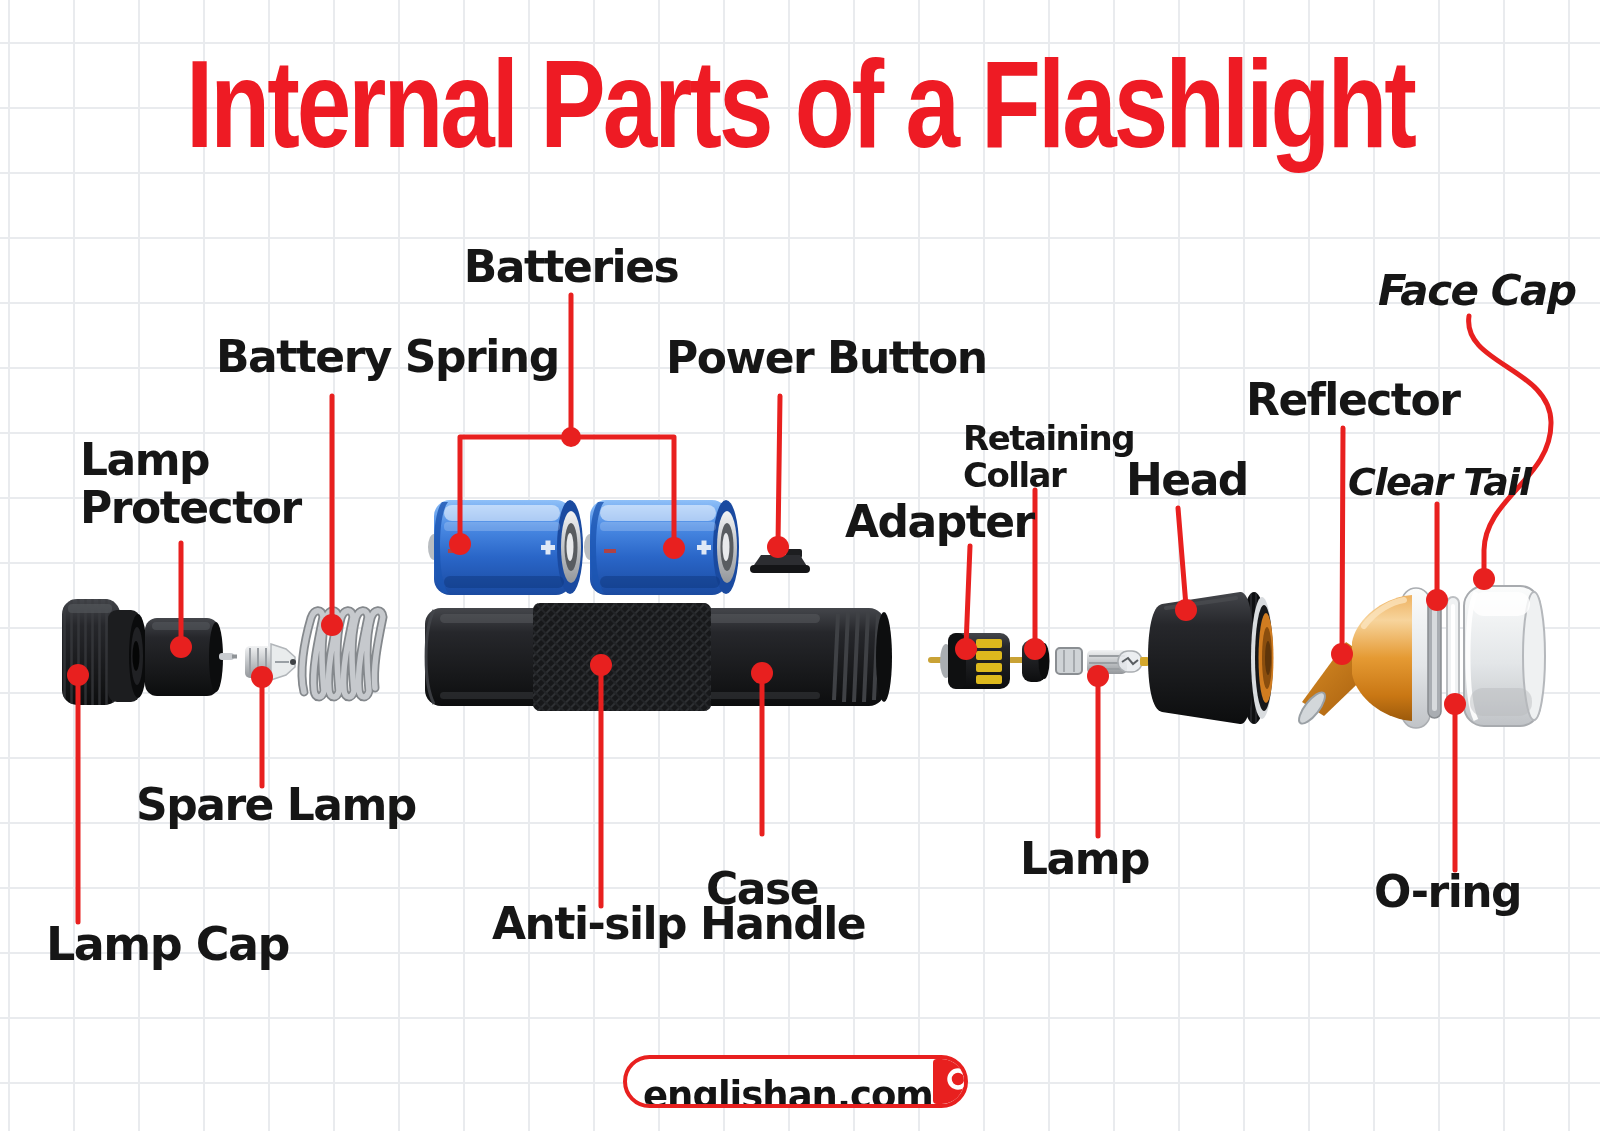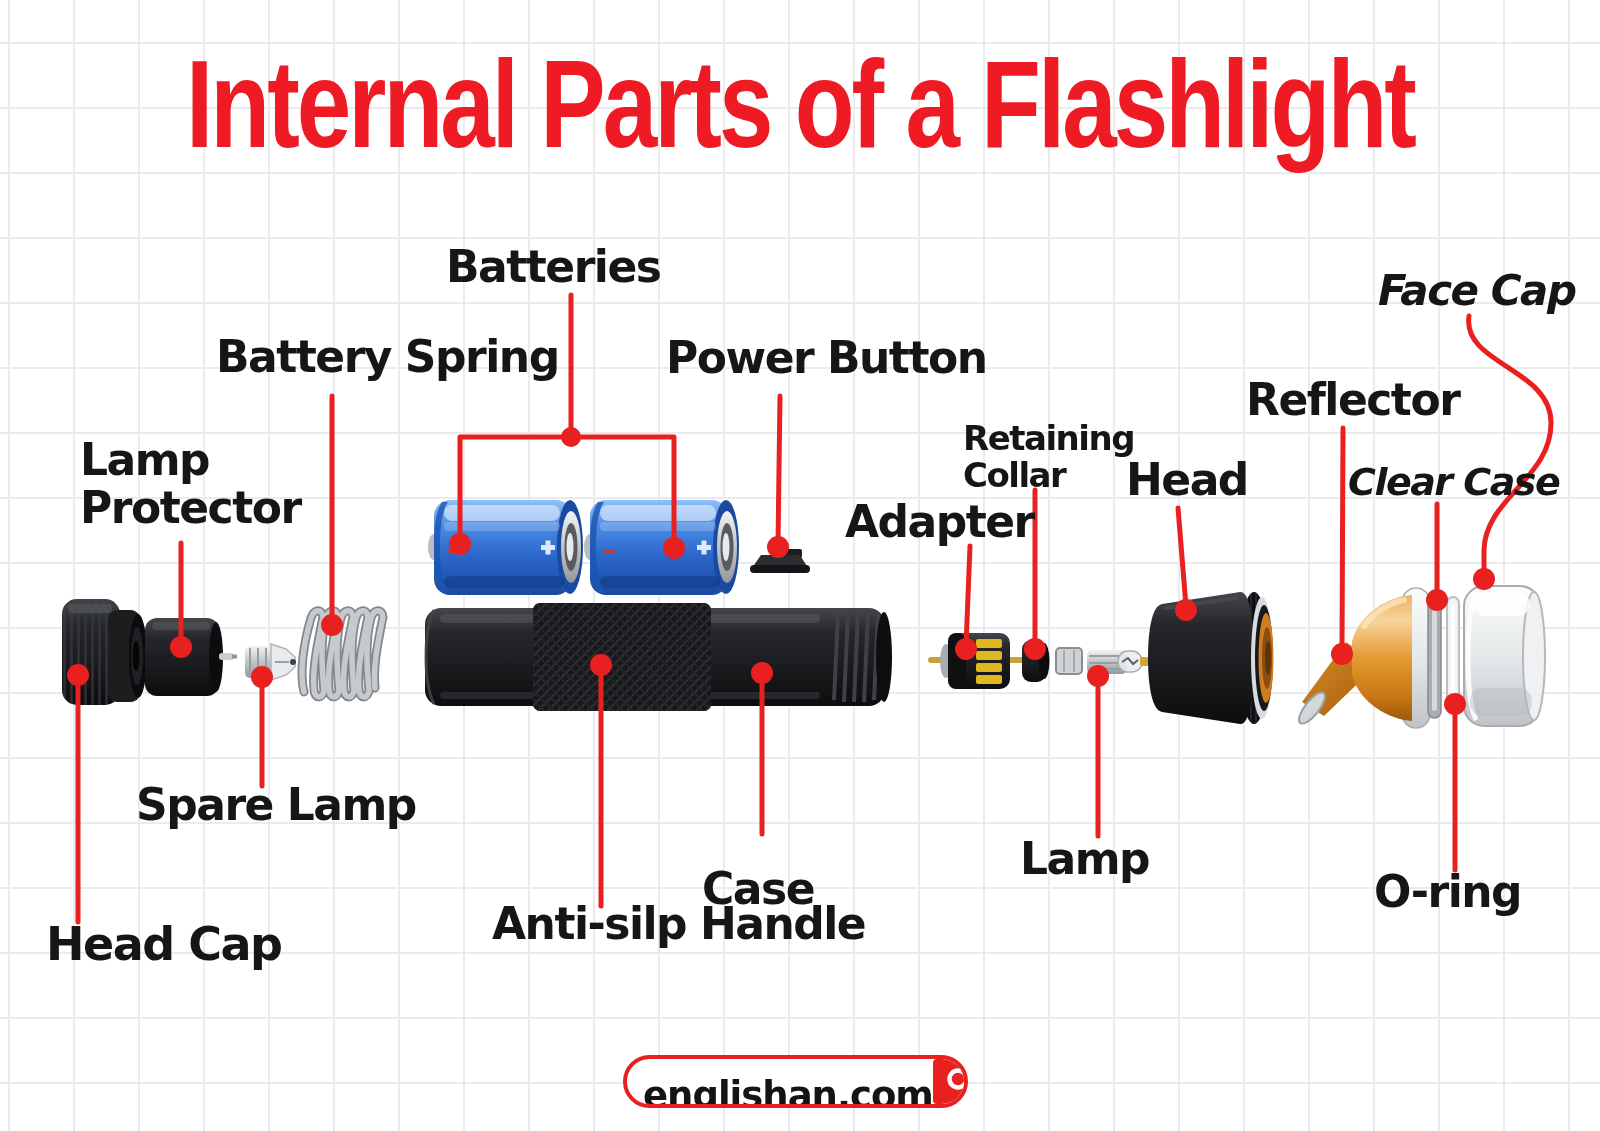--- a/index.html
+++ b/index.html
@@ -21,21 +21,21 @@
     transform:scaleY(1.26);transform-origin:top center;
     white-space:nowrap;
   }
   .diagram-svg{position:absolute;left:0;top:0;}
   .leader{stroke:var(--accent);stroke-width:5;fill:none;stroke-linecap:round;}
   .leader-dot{fill:var(--accent);}
   .part-label{
     position:absolute;color:var(--ink);font-weight:bold;
     font-size:44px;letter-spacing:-1.5px;line-height:1.08;white-space:nowrap;
   }
-  .lbl-center{}
+  .lbl-center{text-align:center;}
   .lbl-sm{font-size:34px;}
   .lbl-md{font-size:38px;font-style:italic;}
   .footer-pill{
     position:absolute;left:623px;top:1055px;width:345px;height:53px;
     background:#ffffff;border:4px solid var(--accent);border-radius:30px;
     box-sizing:border-box;display:flex;align-items:center;justify-content:space-between;
     overflow:hidden;
   }
   .site-text{
     padding-left:16px;font-weight:bold;font-size:37px;letter-spacing:-1px;
@@ -351,24 +351,24 @@
     <div>Lamp</div>
     <div>Protector</div>
   </div>
   <div class="part-label" style="left:845px;top:498px;">Adapter</div>
   <div class="part-label lbl-sm" style="left:963px;top:420px;">
     <div>Retaining</div>
     <div>Collar</div>
   </div>
   <div class="part-label" style="left:1126px;top:456px;">Head</div>
   <div class="part-label" style="left:1246px;top:376px;">Reflector</div>
-  <div class="part-label lbl-md" style="left:1348px;top:462px;">Clear Case</div>
+  <div class="part-label lbl-md" style="left:1348px;top:462px;">Clear Tail</div>
   <div class="part-label lbl-md" style="left:1378px;top:268px;font-size:42px;">Face Cap</div>
   <div class="part-label" style="left:136px;top:781px;">Spare Lamp</div>
-  <div class="part-label" style="left:46px;top:920px;font-size:46px;">Head Cap</div>
+  <div class="part-label" style="left:46px;top:920px;font-size:46px;">Lamp Cap</div>
   <div class="part-label lbl-center" style="left:702px;top:865px;width:120px;">Case</div>
   <div class="part-label" style="left:492px;top:900px;">Anti-silp Handle</div>
   <div class="part-label" style="left:1020px;top:835px;">Lamp</div>
   <div class="part-label" style="left:1374px;top:868px;">O-ring</div>
 
   <div class="footer-pill">
     <span class="site-text">englishan.com</span>
     <div class="search-btn">
       <svg width="34" height="34" viewBox="0 0 34 34">
         <circle cx="14" cy="14" r="8.5" fill="none" stroke="#ffffff" stroke-width="4.5"></circle>

